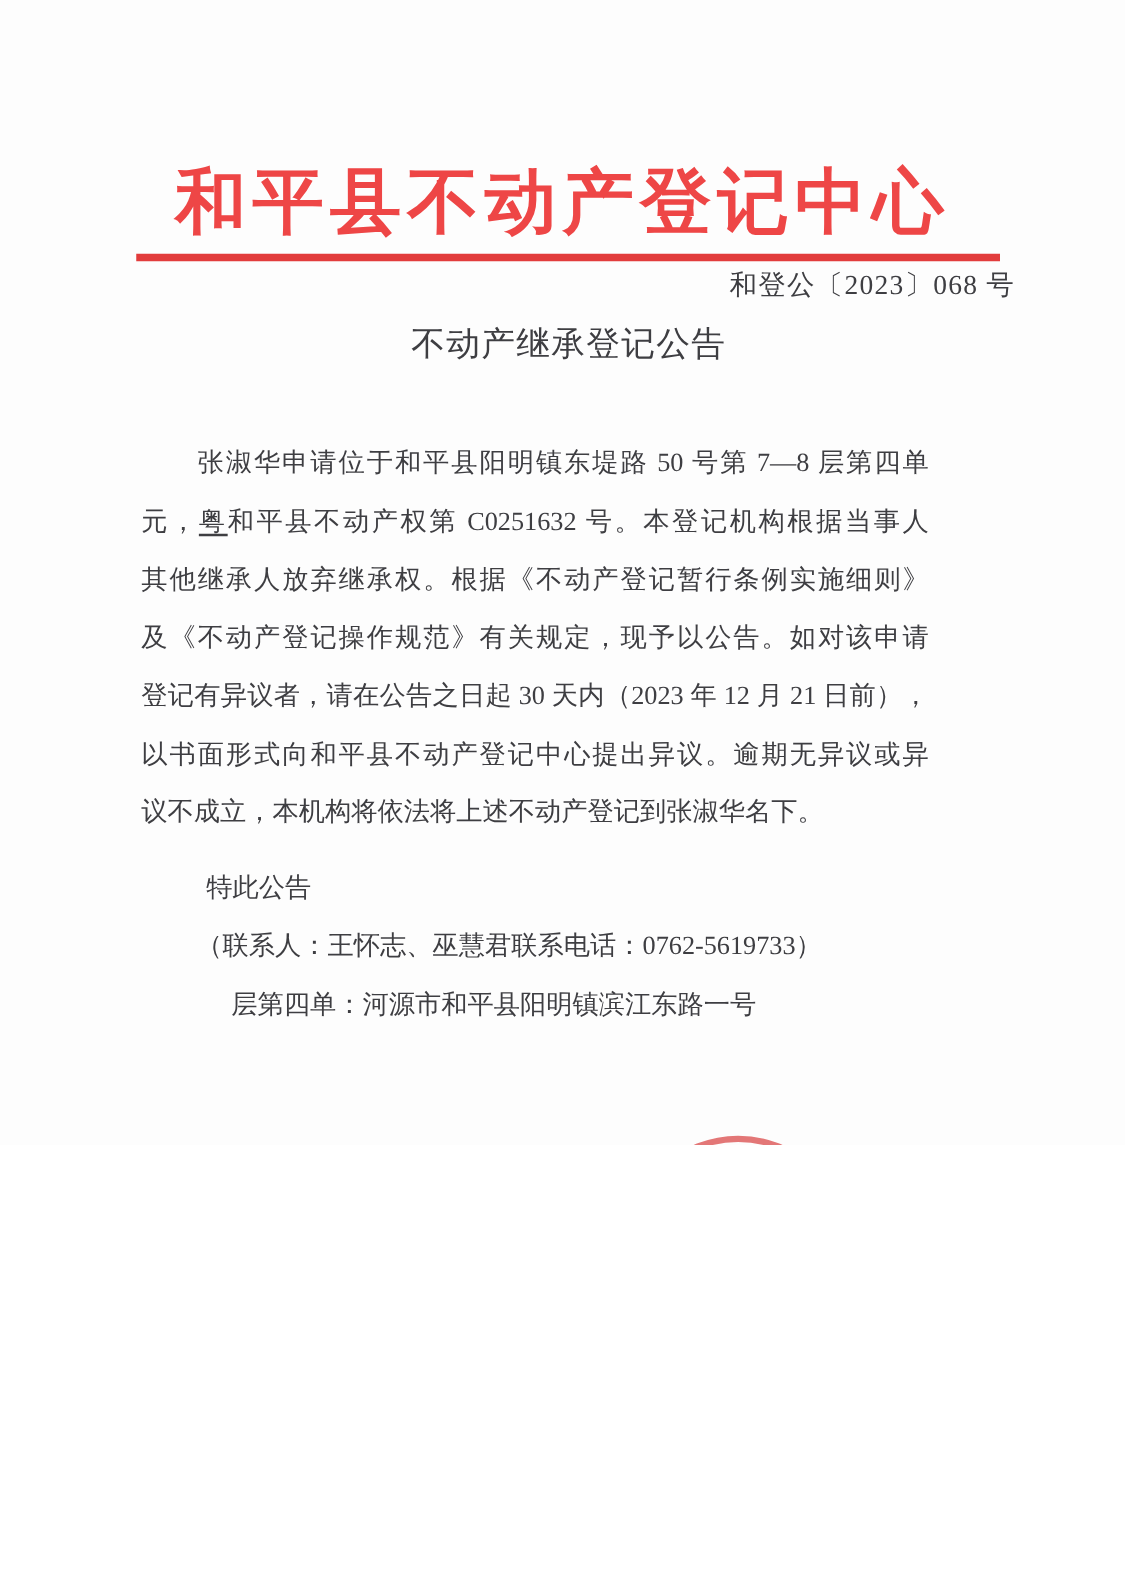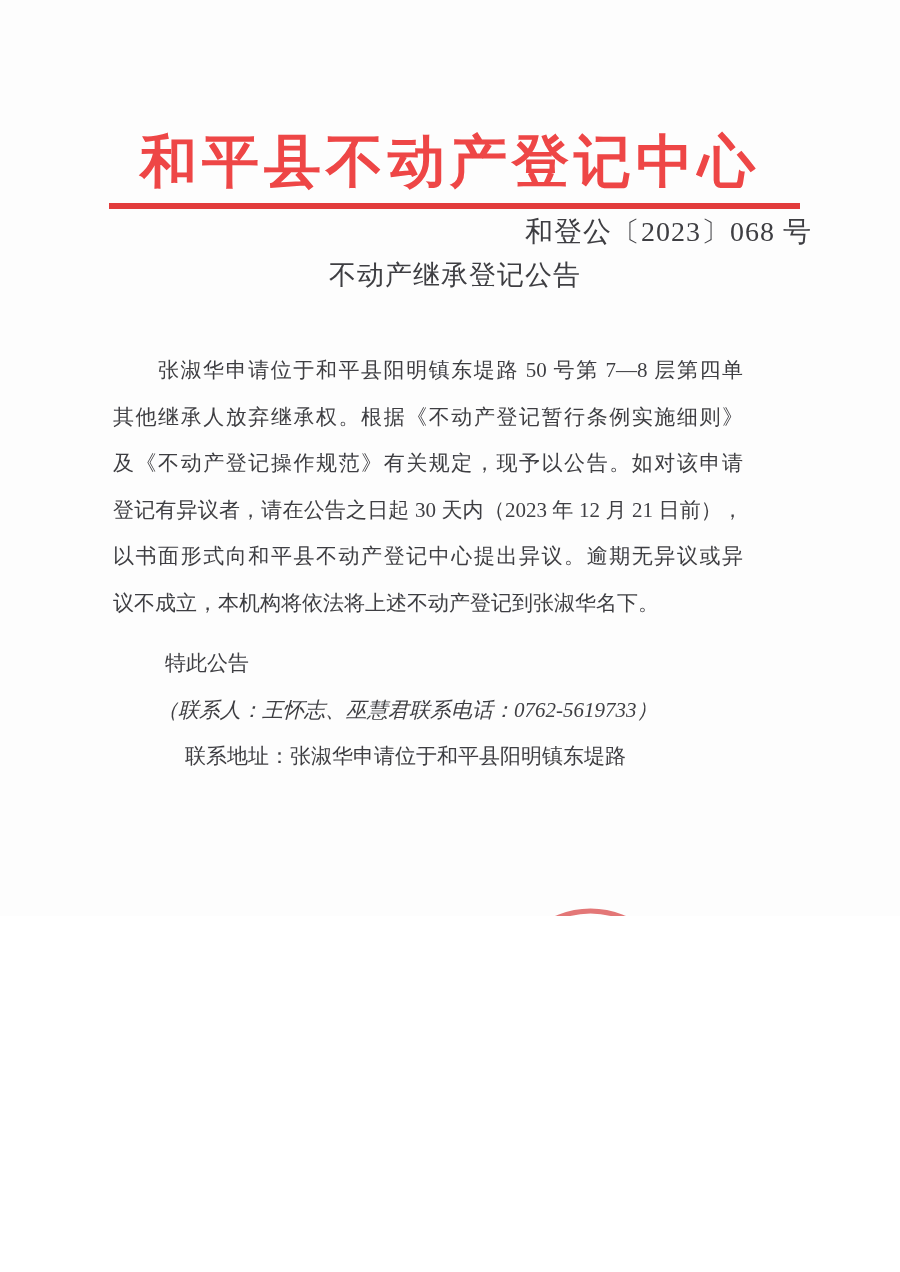--- a/index.html
+++ b/index.html
@@ -19,36 +19,36 @@
     font-size:57px;font-weight:bold;
     letter-spacing:5px;
     color:#ee4646;
   }
   .red-rule{
     position:absolute;left:109px;top:203px;
     width:691px;height:6px;background:#e23c3c;
   }
   .doc-number{
     position:absolute;top:213px;right:134px;
-    font-size:28px;letter-spacing:1px;
+    font-size:22px;letter-spacing:1px;
   }
   .doc-title{
     position:absolute;left:110px;top:257px;width:690px;
     text-align:center;font-size:27px;letter-spacing:1px;
   }
   
   .body-text{
     position:absolute;left:113px;top:347px;width:630px;
     font-size:21px;line-height:46.5px;
   }
   .bline{white-space:nowrap;}
   .bline.just{white-space:normal;text-align:justify;text-align-last:justify;}
   .bline.p-start{padding-left:45px;}
   .bline.closing{padding-left:52px;margin-top:14px;}
-  .bline.contact{padding-left:44px;font-style:italic;}
+  .bline.contact{padding-left:44px;}
   .bline.address{padding-left:72px;}
   .ul{text-decoration:underline;text-underline-offset:3px;}
   
   .sig-org{
     position:absolute;left:465px;top:953px;
     font-size:22px;letter-spacing:1px;
   }
   .sig-date{
     position:absolute;left:485px;top:1005px;
     font-size:22px;letter-spacing:1px;
@@ -75,28 +75,29 @@
   <div class="org-title" style="color: rgb(238, 70, 70);">和平县不动产登记中心</div>
 
   <div class="red-rule" style="background: rgb(226, 60, 60);"></div>
 
   <div class="doc-number">和登公〔2023〕068 号</div>
 
   <div class="doc-title">不动产继承登记公告</div>
 
   <div class="body-text">
       <div class="bline just p-start"><span>张淑华申请位于和平县阳明镇东堤路 50 号第 7—8 层第四单</span></div>
+      <div class="bline just"><span>元，</span><span class="ul">粤</span><span>和平县不动产权第 C0251632 号。本登记机构根据当事人</span></div>
       <div class="bline just"><span>其他继承人放弃继承权。根据《不动产登记暂行条例实施细则》</span></div>
       <div class="bline just"><span>及《不动产登记操作规范》有关规定，现予以公告。如对该申请</span></div>
       <div class="bline just"><span>登记有异议者，请在公告之日起 30 天内（2023 年 12 月 21 日前），</span></div>
       <div class="bline just"><span>以书面形式向和平县不动产登记中心提出异议。逾期无异议或异</span></div>
       <div class="bline"><span>议不成立，本机构将依法将上述不动产登记到张淑华名下。</span></div>
       <div class="bline closing"><span>特此公告</span></div>
       <div class="bline contact"><span>（联系人：王怀志、巫慧君联系电话：0762-5619733）</span></div>
-      <div class="bline address"><span>联系地址：张淑华申请位于和平县阳明镇东堤路</span></div>
+      <div class="bline address"><span>层第四单：河源市和平县阳明镇滨江东路一号</span></div>
     </div>
 
   <div class="sig-org">和平县不动产登记中心</div>
 
   <div class="sig-date">2023 年 11 月 40 日</div>
 
   <svg class="seal" viewBox="0 0 181 181" xmlns="http://www.w3.org/2000/svg">
     <circle class="seal-ring" cx="90.5" cy="90.5" r="85.5" style="stroke: rgb(223, 90, 90);"></circle>
     <polygon id="seal-star" points="88.0,56.0 96.8,80.9 123.2,81.6 102.3,97.6 109.7,122.9 88.0,108.0 66.3,122.9 73.7,97.6 52.8,81.6 79.2,80.9" style="fill: rgb(223, 90, 90);"></polygon>
     <g id="seal-arc">

